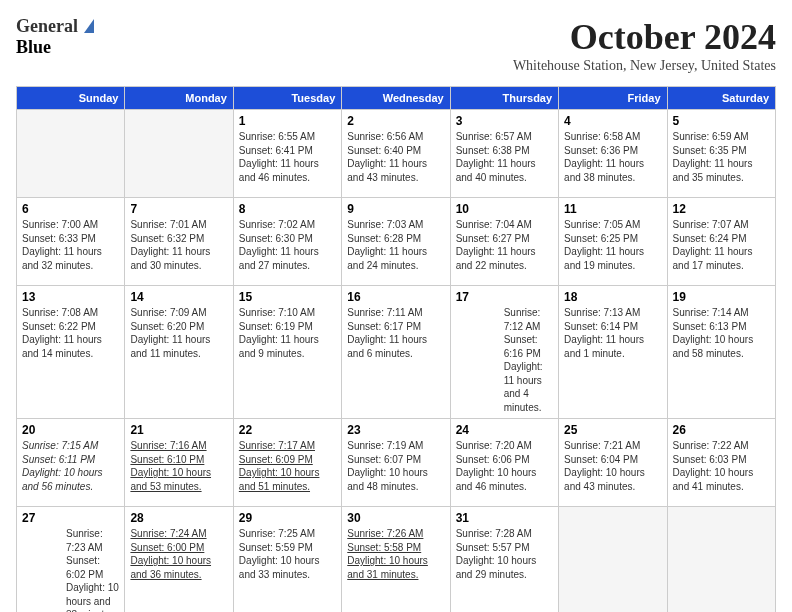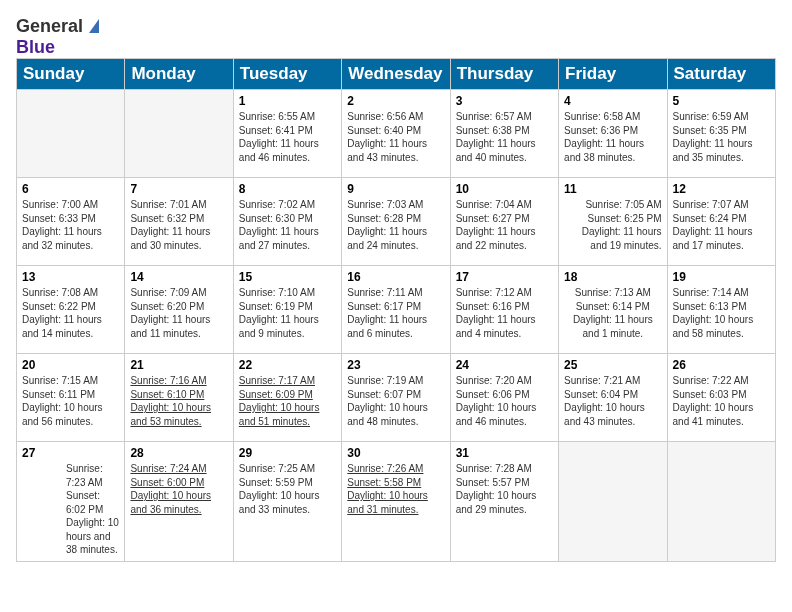--- a/index.html
+++ b/index.html
@@ -7,21 +7,22 @@
       font-family: Arial, sans-serif;
       background: #fff;
       width: 792px;
       min-height: 612px;
       padding: 16px;
     }
     .header {
       display: flex;
       justify-content: space-between;
       align-items: flex-start;
-      margin-bottom: 0;
+      margin-bottom: 12px;
+      font-family: Liberation Serif, serif;
     }
     .logo {
       display: flex;
       flex-direction: column;
       align-items: flex-start;
     }
     .logo-line {
       display: flex;
       align-items: center;
     }
@@ -36,25 +37,25 @@
     .location-title {
       font-size: 14px;
       color: #444;
     }
     .calendar {
       width: 100%;
       border-collapse: collapse;
       font-size: 10.5px;
     }
     .calendar th {
-      background: #0369a1;
+      background: #1d4ed8;
       color: #fff;
-      text-align: left;
+      text-align: right;
       padding: 5px 6px;
-      font-size: 17px;
+      font-size: 11px;
       border: 1px solid #ccc;
     }
     .calendar td {
       border: 1px solid #ccc;
       vertical-align: top;
       padding: 4px 5px;
       width: 108px;
       min-height: 80px;
       background: #fff;
     }
@@ -82,22 +83,26 @@
   <div class="logo">
     <div class="logo-line">
       <span style="font-size:18px;font-weight:bold;color:#333;">General</span>
       <span style="display:inline-block;margin-left:2px;margin-top:2px;">
         <svg width="14" height="14" viewBox="0 0 14 14">
             <polygon points="4,14 14,0 14,14" fill="#3a6db5"></polygon>
           </svg>
       </span>
     </div>
     <div>
-      <span style="font-size:18px;font-weight:bold;color:#4c1d95;">Blue</span>
+      <span style="font-size:18px;font-weight:bold;color:#000000;">Blue</span>
     </div>
+  </div>
+  <div class="title-section">
+    <div class="month-title">October 2024</div>
+    <div class="location-title">Whitehouse Station, New Jersey, United States</div>
   </div>
 </div>
 
 <table class="calendar">
   <thead>
     <tr id="weekday-header">
         <th>Sunday</th>
         <th>Monday</th>
         <th>Tuesday</th>
         <th>Wednesday</th>
@@ -167,21 +172,21 @@
 Daylight: 11 hours and 24 minutes.</div>
         </td>
         <td>
           <div class="day-num">10</div>
           <div class="cell-text" style="white-space: pre-line;">Sunrise: 7:04 AM
 Sunset: 6:27 PM
 Daylight: 11 hours and 22 minutes.</div>
         </td>
         <td>
           <div class="day-num">11</div>
-          <div class="cell-text" style="white-space: pre-line; text-align: right;">Sunrise: 7:05 AM
+          <div class="cell-text" style="white-space: pre-line;">Sunrise: 7:05 AM
 Sunset: 6:25 PM
 Daylight: 11 hours and 19 minutes.</div>
         </td>
         <td>
           <div class="day-num">12</div>
           <div class="cell-text" style="white-space: pre-line;">Sunrise: 7:07 AM
 Sunset: 6:24 PM
 Daylight: 11 hours and 17 minutes.</div>
         </td>
       </tr>
@@ -205,41 +210,41 @@
 Daylight: 11 hours and 9 minutes.</div>
         </td>
         <td>
           <div class="day-num">16</div>
           <div class="cell-text" style="white-space: pre-line;">Sunrise: 7:11 AM
 Sunset: 6:17 PM
 Daylight: 11 hours and 6 minutes.</div>
         </td>
         <td>
           <div class="day-num">17</div>
-          <div class="cell-text" style="white-space: pre-line;">Sunrise: 7:12 AM
+          <div class="cell-text" style="white-space: pre-line; margin-left: 48px;">Sunrise: 7:12 AM
 Sunset: 6:16 PM
 Daylight: 11 hours and 4 minutes.</div>
         </td>
         <td>
           <div class="day-num">18</div>
-          <div class="cell-text" style="white-space: pre-line; text-align: center;">Sunrise: 7:13 AM
+          <div class="cell-text" style="white-space: pre-line;">Sunrise: 7:13 AM
 Sunset: 6:14 PM
 Daylight: 11 hours and 1 minute.</div>
         </td>
         <td>
           <div class="day-num">19</div>
           <div class="cell-text" style="white-space: pre-line;">Sunrise: 7:14 AM
 Sunset: 6:13 PM
 Daylight: 10 hours and 58 minutes.</div>
         </td>
       </tr>
       <tr class="week-row">
         <td>
           <div class="day-num">20</div>
-          <div class="cell-text" style="white-space: pre-line;">Sunrise: 7:15 AM
+          <div class="cell-text" style="white-space: pre-line; font-style: italic;">Sunrise: 7:15 AM
 Sunset: 6:11 PM
 Daylight: 10 hours and 56 minutes.</div>
         </td>
         <td>
           <div class="day-num">21</div>
           <div class="cell-text" style="white-space: pre-line; text-decoration: underline;">Sunrise: 7:16 AM
 Sunset: 6:10 PM
 Daylight: 10 hours and 53 minutes.</div>
         </td>
         <td>

